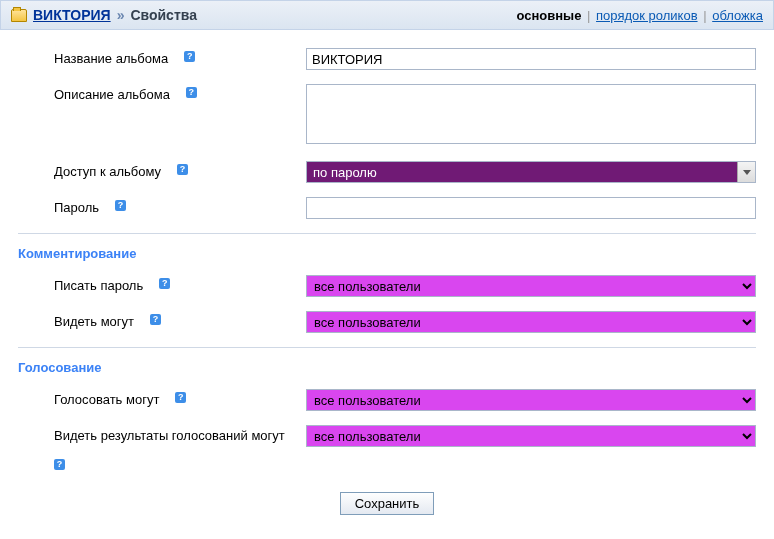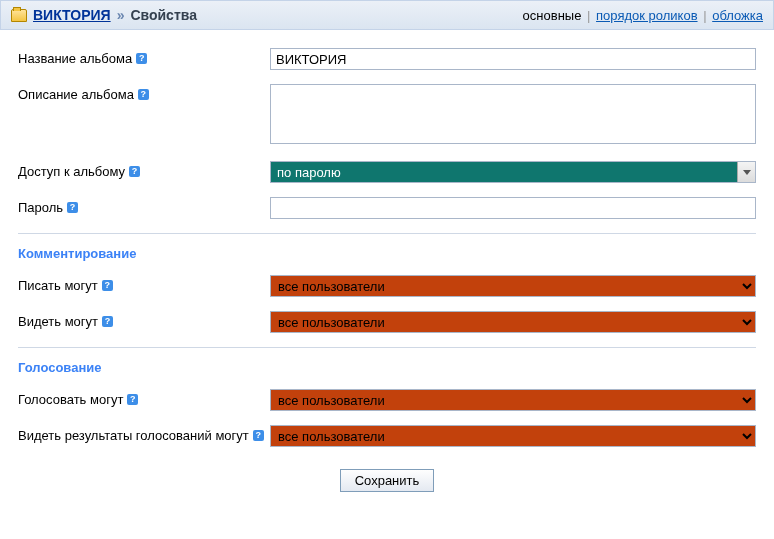--- a/index.html
+++ b/index.html
@@ -61,21 +61,21 @@
   .header-current {
     font-weight: bold;
     color: #34404f;
     font-size: 14px;
   }
   .header-right {
     font-size: 13px;
     color: #999;
   }
   .tab-active {
-    font-weight: normal;
+    font-weight: bold;
     color: #000;
   }
   .tab-link {
     color: #0a5ab4;
     text-decoration: underline;
     cursor: pointer;
     text-align: right;
   }
   .tab-sep { color: #999; margin: 0 2px; }
   .content {
@@ -83,23 +83,24 @@
   }
   .form-row {
     display: flex;
     align-items: flex-start;
     margin-bottom: 14px;
   }
   .label-col {
     width: 252px;
     padding-top: 3px;
     display: flex;
-    align-items: center;
-    gap: 4px;
+    align-items: flex-start;
+    gap: 16px;
     flex-wrap: wrap;
+    margin-left: 36px;
   }
   .label-text { color: #000; }
   .help-icon {
     display: inline-flex;
     width: 11px;
     height: 11px;
     border-radius: 2px;
     background: #3d8ee8;
     color: #fff;
     font-size: 9px;
@@ -127,35 +128,35 @@
     resize: none;
     overflow-y: scroll;
   }
   .select-input {
     width: 100%;
     border: 1px solid #a9b6c9;
     padding: 2px 3px;
     font-family: inherit;
     font-size: 13px;
     height: 22px;
-    background: #c2410c;
+    background: #d946ef;
   }
   .select-highlight {
     background: #3d8ee8;
     color: #fff;
     border: 1px solid #a9b6c9;
     position: relative;
     height: 22px;
     width: 100%;
     display: flex;
     align-items: center;
     padding: 0 0 0 0;
   }
   .select-highlight-text {
-    background: #0f766e;
+    background: #701a75;
     color: #fff;
     padding: 2px 6px;
     flex: 1;
     height: 100%;
     display: flex;
     align-items: center;
   }
   .select-highlight-btn {
     width: 18px;
     height: 100%;
@@ -261,21 +262,21 @@
       <div class="input-col">
         <input type="text" class="text-input" value="" style="">
       </div>
     </div>
 
 
     <div class="section-title">Комментирование</div>
 
     <div class="form-row">
       <div class="label-col">
-        <span class="label-text">Писать могут</span>
+        <span class="label-text">Писать пароль</span>
         <span class="help-icon">?</span>
       </div>
       <div class="input-col">
         <select class="select-input">
           <option>все пользователи</option>
         </select>
       </div>
     </div>
 
     <div class="form-row">

